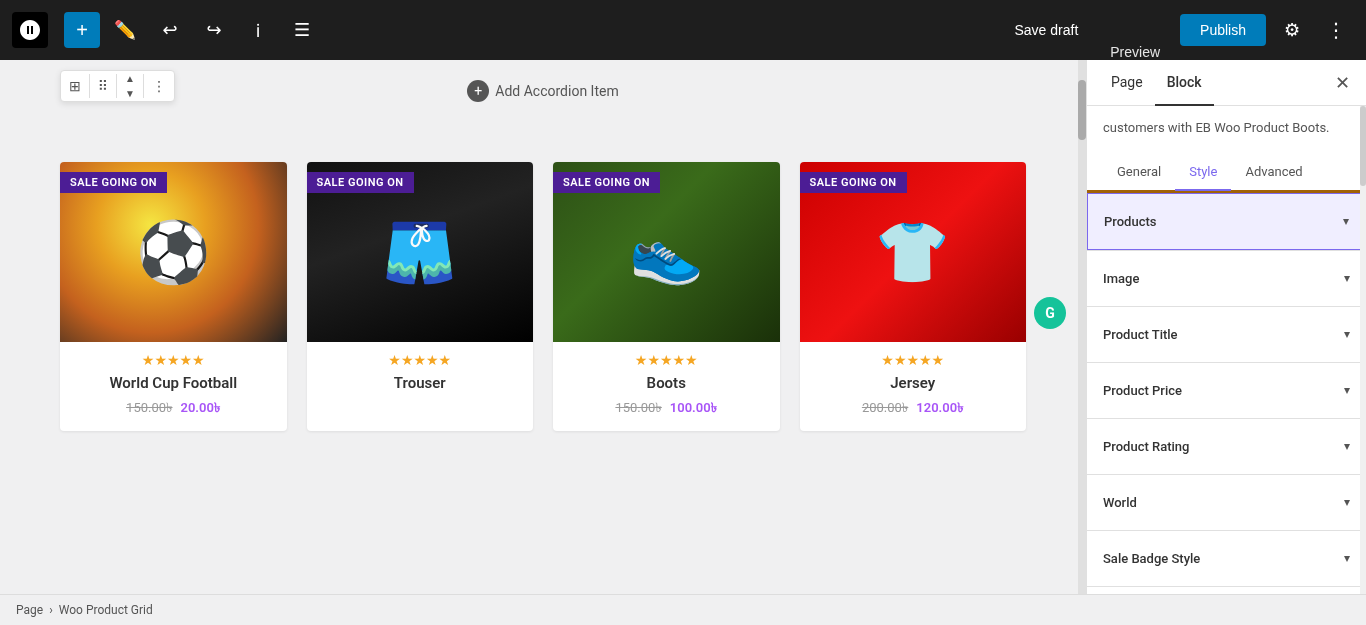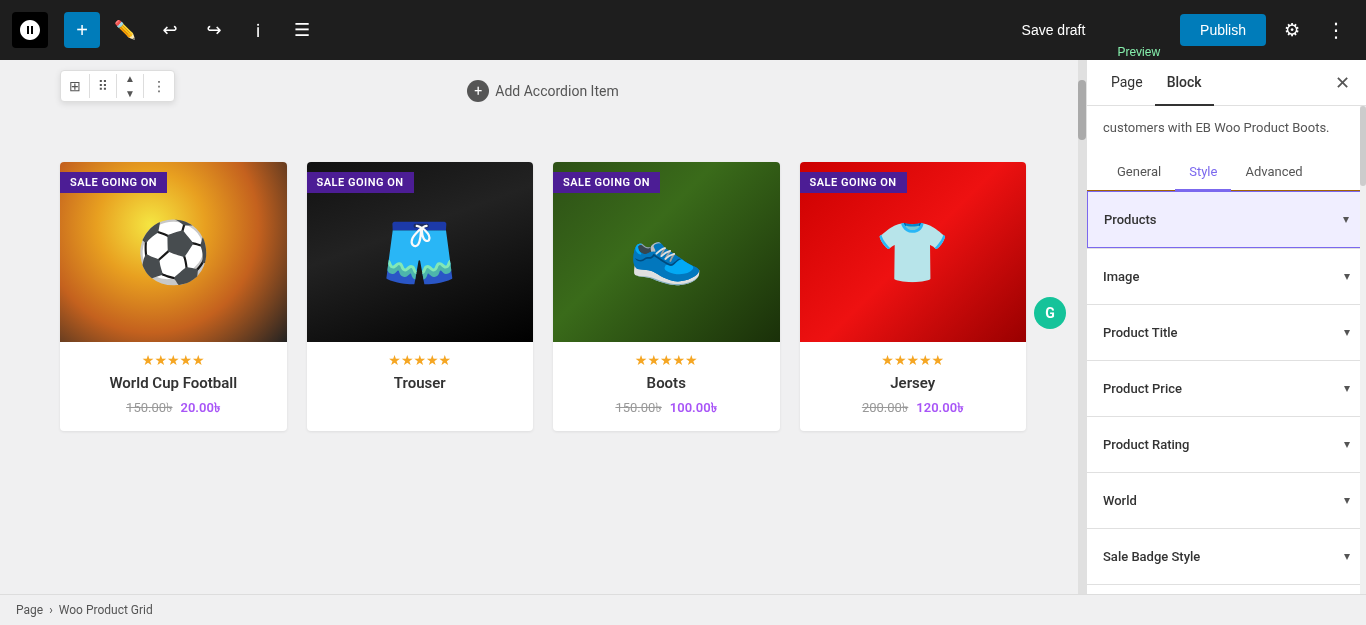--- a/index.html
+++ b/index.html
@@ -51,23 +51,23 @@
       background: transparent;
       border: none;
       color: #fff;
       cursor: pointer;
       font-size: 14px;
       padding: 6px 12px;
     }
     .preview-btn {
       background: transparent;
       border: none;
-      color: #86efac;
-      cursor: pointer;
-      font-size: 12px;
+      color: #e5e5e5;
+      cursor: pointer;
+      font-size: 14px;
       padding: 6px 12px;
       margin-top: 44px;
     }
     .publish-btn {
       background: #007cba;
       border: none;
       color: #fff;
       cursor: pointer;
       font-size: 14px;
       padding: 8px 20px;
@@ -282,21 +282,21 @@
     .sidebar-desc {
       font-size: 13px;
       color: #555;
       padding: 12px 16px 16px;
       line-height: 1.5;
     }
 
     
     .style-tabs {
       display: flex;
-      border-bottom: 1px solid #a16207;
+      border-bottom: 3px solid #a16207;
       margin: 0 0 0 0;
       padding: 0 16px;
     }
     .style-tab {
       padding: 10px 14px;
       font-size: 13px;
       color: #555;
       cursor: pointer;
       border-bottom: 2px solid transparent;
       margin-bottom: -1px;

